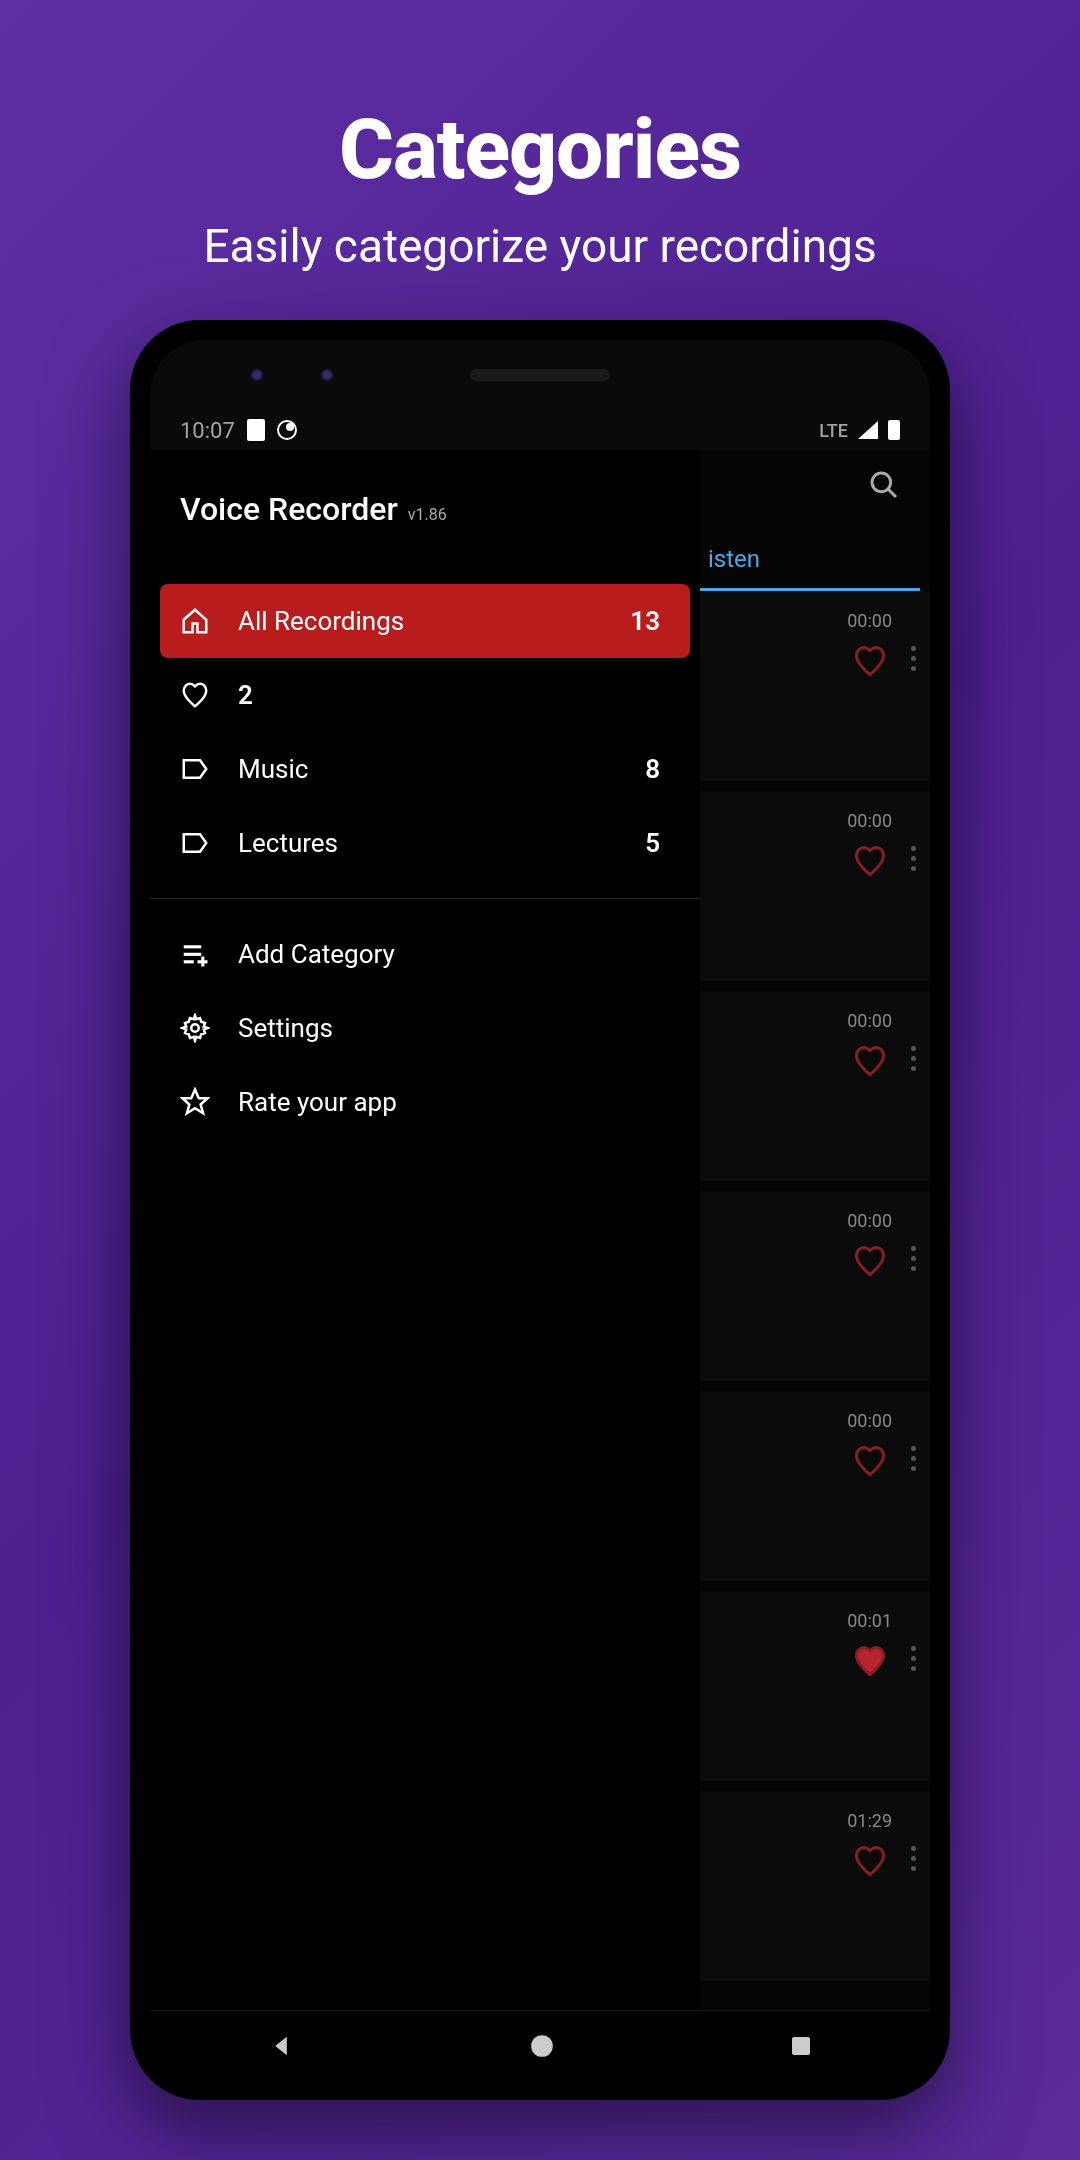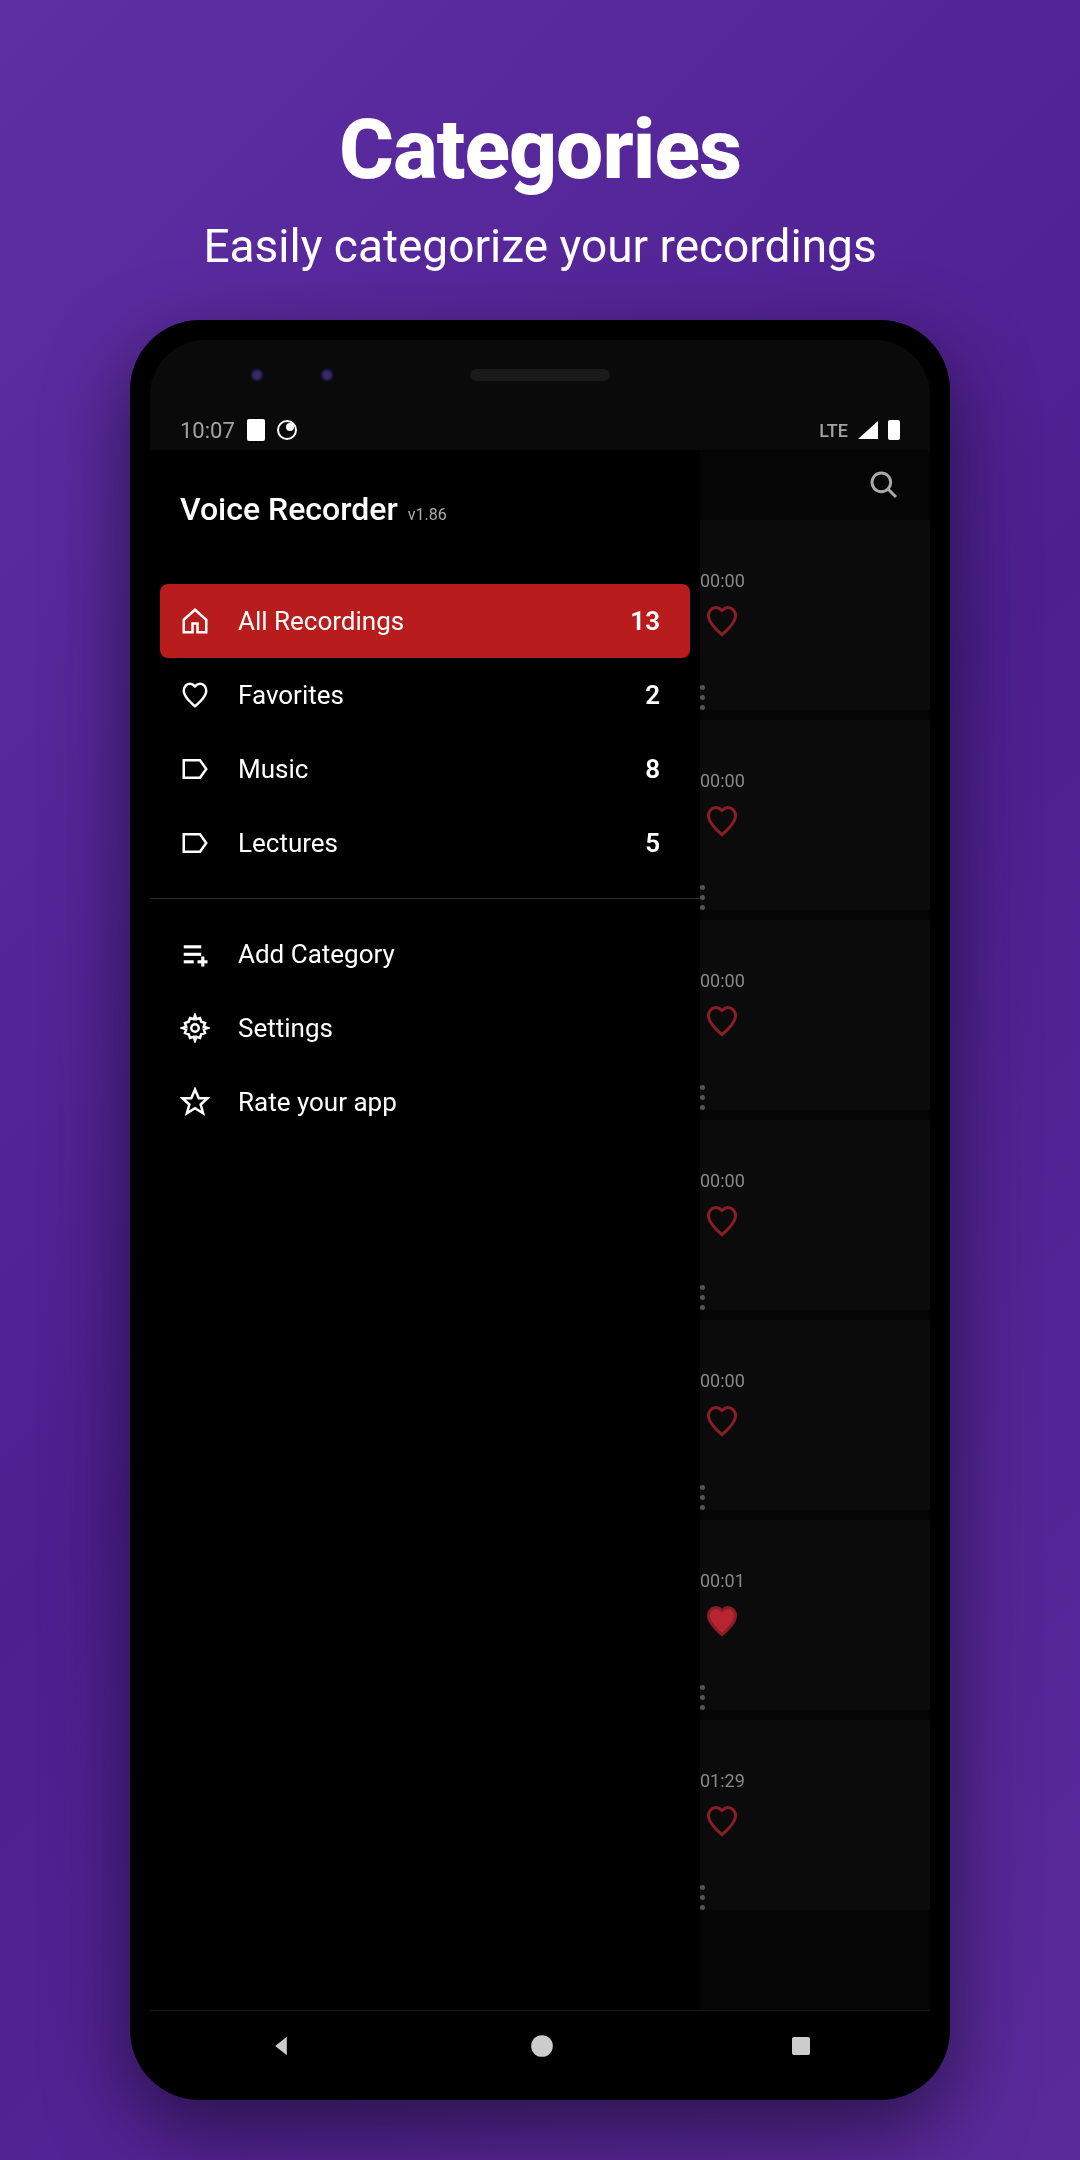--- a/index.html
+++ b/index.html
@@ -141,22 +141,22 @@
   .recording-item {
     height: 190px;
     border-top: 1px solid #0a0a0a;
     background: #0b0b0b;
     margin-bottom: 10px;
     position: relative;
     display: flex;
     justify-content: flex-end;
     align-items: flex-start;
     padding: 18px 14px 0 0;
-    gap: 10px;
-    flex-direction: column;
+    gap: 19px;
+    flex-direction: row;
   }
   .rec-right { display: flex; flex-direction: column; align-items: center; gap: 12px; }
   .rec-time { color: #888; font-size: 18px; }
   .rec-heart { width: 36px; height: 36px; }
   .rec-more { display: flex; flex-direction: column; gap: 5px; padding-top: 36px; }
   .rec-more span { width: 5px; height: 5px; background: #555; border-radius: 50%; }
   .nav-bar {
     position: absolute;
     bottom: 0;
     left: 0;
@@ -203,20 +203,21 @@
 
       <div class="main-panel">
         <div class="search-row">
           <span>
             <svg width="32" height="32" viewBox="0 0 24 24" fill="none" stroke="#aaa" stroke-width="2.2">
               <circle cx="10" cy="10" r="7"></circle>
                 <line x1="21" y1="21" x2="15" y2="15"></line>
             </svg>
           </span>
         </div>
+        <div class="tab-label">isten</div>
         <div class="recording-list" id="rec-list">
             <div class="recording-item">
               <div class="rec-right">
                 <span class="rec-time">00:00</span>
                 <span class="rec-heart">
                   <svg width="36" height="36" viewBox="0 0 24 24" fill="none" stroke="#8a1e26" stroke-width="2">
                     <path d="M12 21 C12 21 3 14 3 8.5 C3 5 5.5 3 8 3 C10 3 12 5 12 5 C12 5 14 3 16 3 C18.5 3 21 5 21 8.5 C21 14 12 21 12 21 Z"></path>
                   </svg>
                 </span>
               </div>
@@ -333,21 +334,20 @@
               </span>
               <span class="drawer-item-label">All Recordings</span>
               <span class="drawer-item-count">13</span>
             </div>
             <div class="drawer-item">
               <span class="drawer-item-icon">
                 <svg width="30" height="30" viewBox="0 0 24 24" fill="none" stroke="white" stroke-width="2">
                   <path d="M12 21 C12 21 3 14 3 8.5 C3 5 5.5 3 8 3 C10 3 12 5 12 5 C12 5 14 3 16 3 C18.5 3 21 5 21 8.5 C21 14 12 21 12 21 Z"></path>
                 </svg>
               </span>
-              <span class="drawer-item-label">Favorites</span>
               <span class="drawer-item-count">2</span>
             </div>
             <div class="drawer-item">
               <span class="drawer-item-icon">
                 <svg width="30" height="30" viewBox="0 0 24 24" fill="none" stroke="white" stroke-width="2">
                   <path d="M3 5 H16 L21 12 L16 19 H3 Z"></path>
                 </svg>
               </span>
               <span class="drawer-item-label">Music</span>
               <span class="drawer-item-count">8</span>

